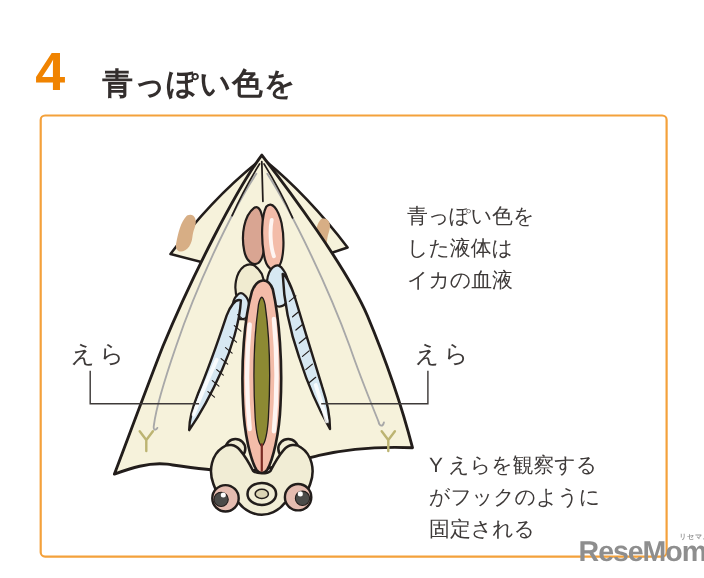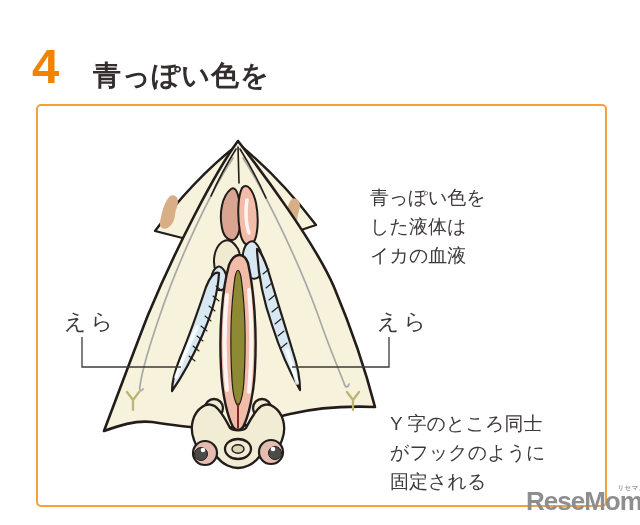--- a/index.html
+++ b/index.html
@@ -180,20 +180,20 @@
     <path class="leader" d="M 82,337 L 82,367 L 181,367"></path>
     <path class="leader" d="M 389,337 L 389,367 L 292,367"></path>
   </g>
 </svg>
 
 <div class="note note-blood">青っぽい色を
 した液体は
 イカの血液</div>
 <div class="gill-label gill-label-left">えら</div>
 <div class="gill-label gill-label-right">えら</div>
-<div class="note note-hook">Y 字のところ同士
+<div class="note note-hook">Y えらを観察する
 がフックのように
 固定される</div>
 
 <div class="watermark">
   <span class="logo-ruby">リセマム</span>
   <span class="logo-main">ReseMom.</span>
 </div>
 
 </body></html>

